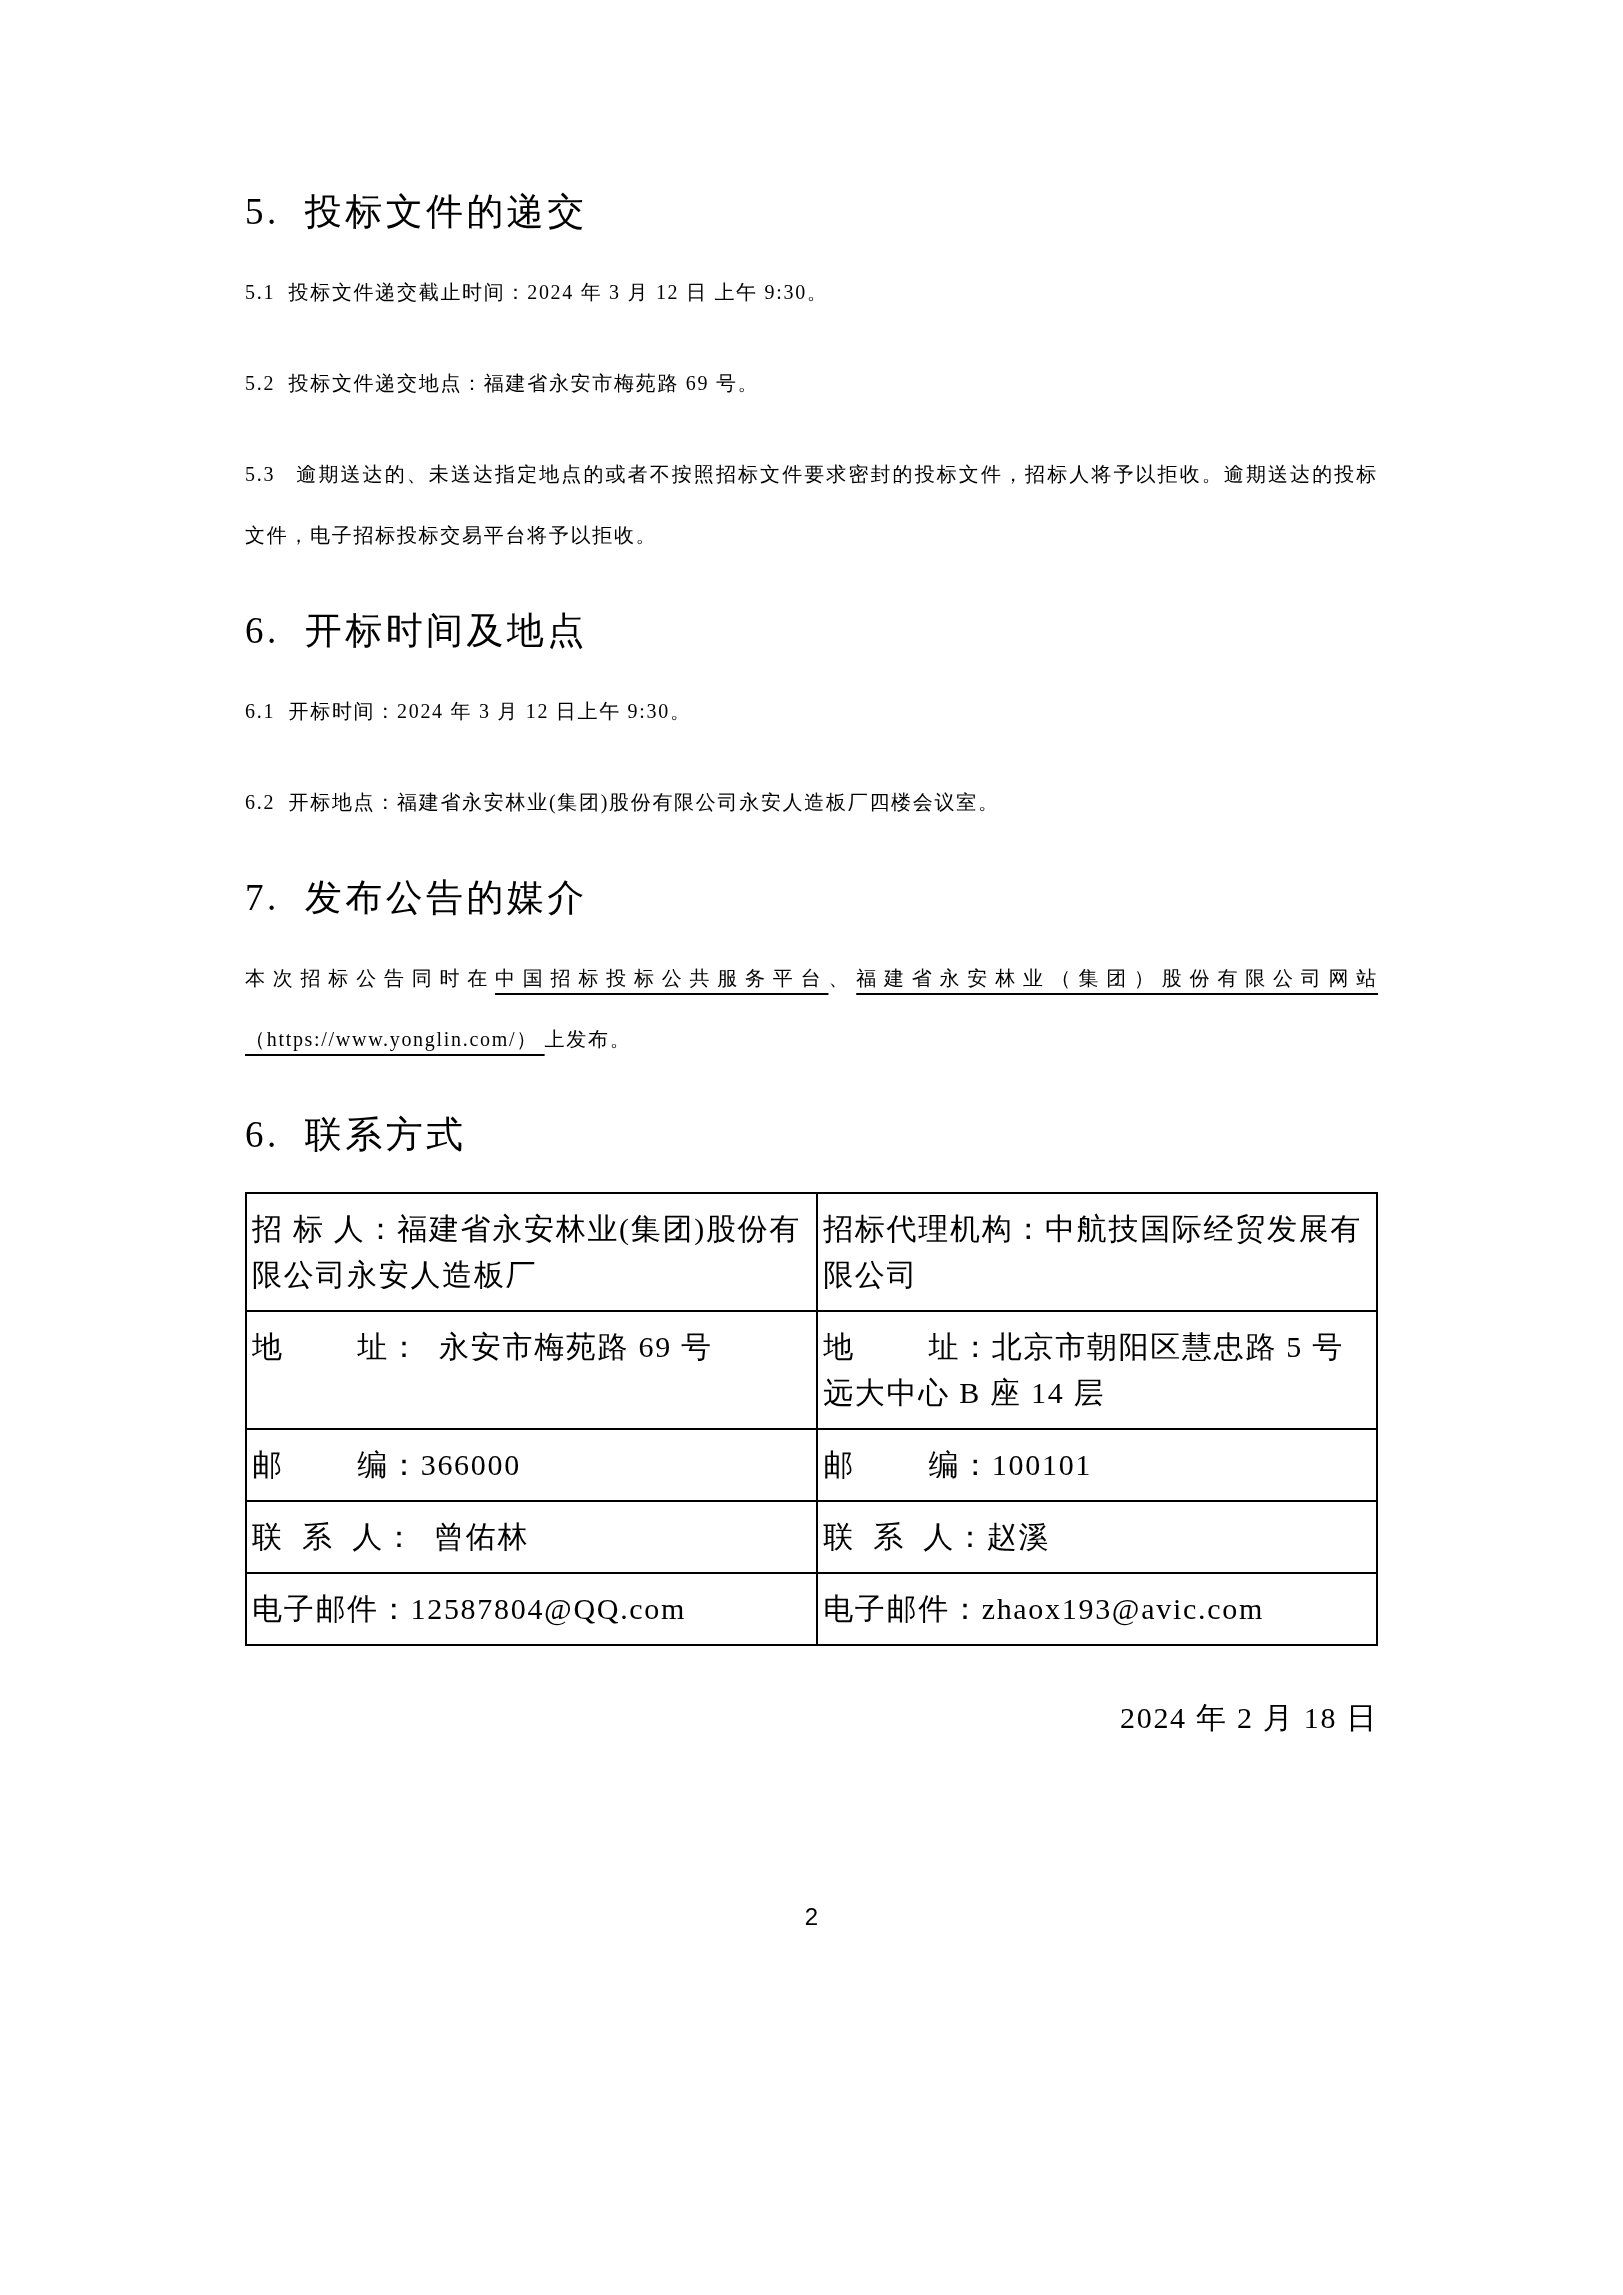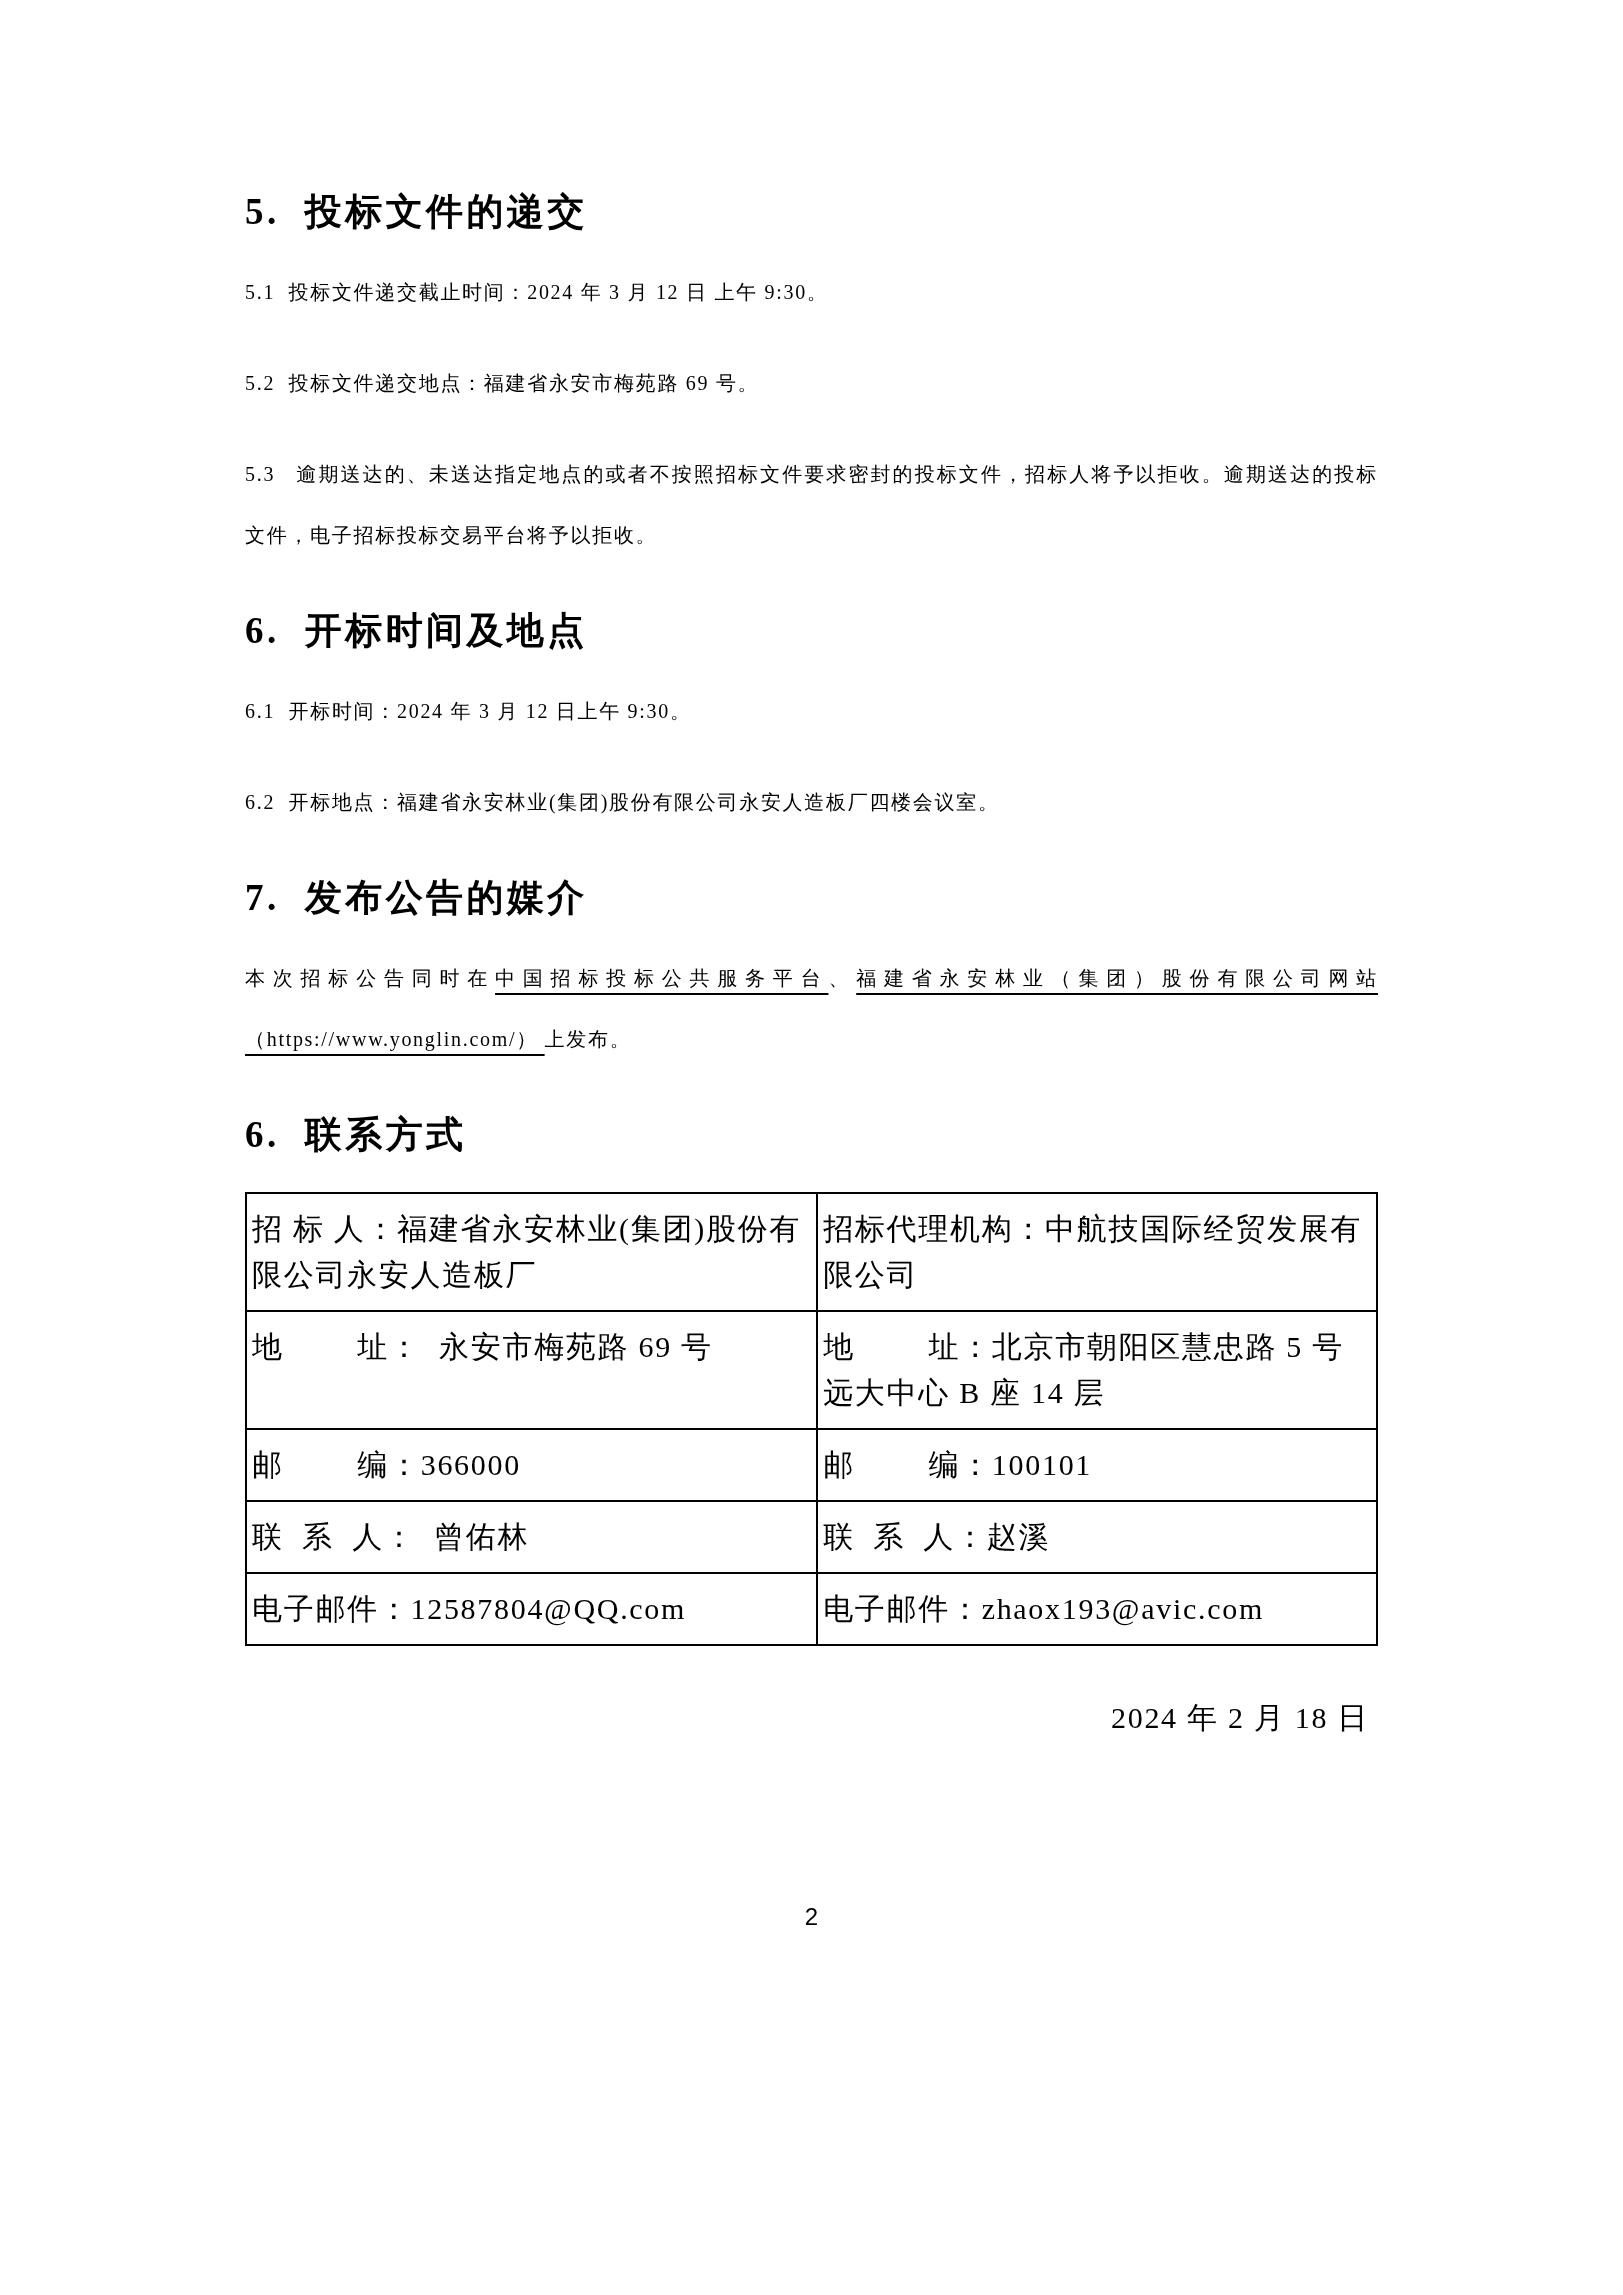--- a/index.html
+++ b/index.html
@@ -10,21 +10,21 @@
     box-sizing: border-box;
     padding: 191px 245px 0 245px;
     background: #ffffff;
     color: #000000;
     font-family: "Liberation Serif", "DejaVu Serif", serif;
     overflow: hidden;
   }
   h2.sec-heading {
     font-size: 37px;
     line-height: 41px;
-    font-weight: 700;
+    font-weight: 400;
     margin: 44px 0 30px 0;
     letter-spacing: 3.4px;
     white-space: pre-wrap;
     font-family: "Liberation Serif", "DejaVu Serif", serif;
   }
   h2.sec-heading.first { margin-top: 0; }
   p.body-para {
     font-size: 20px;
     line-height: 61px;
     margin: 30px 0 0 0;
@@ -49,21 +49,21 @@
     font-size: 30px;
     line-height: 46px;
     letter-spacing: 1.7px;
     vertical-align: top;
     white-space: pre-wrap;
     word-break: break-all;
   }
   p.doc-date {
     font-size: 30px;
     line-height: 61px;
-    margin: 41px 9px 0 0;
+    margin: 41px 0 0 0;
     text-align: right;
     letter-spacing: 1.7px;
     white-space: pre-wrap;
   }
   .page-num {
     margin-top: 152px;
     text-align: center;
     font-size: 24px;
     line-height: 34px;
     font-family: "Liberation Sans", sans-serif;

